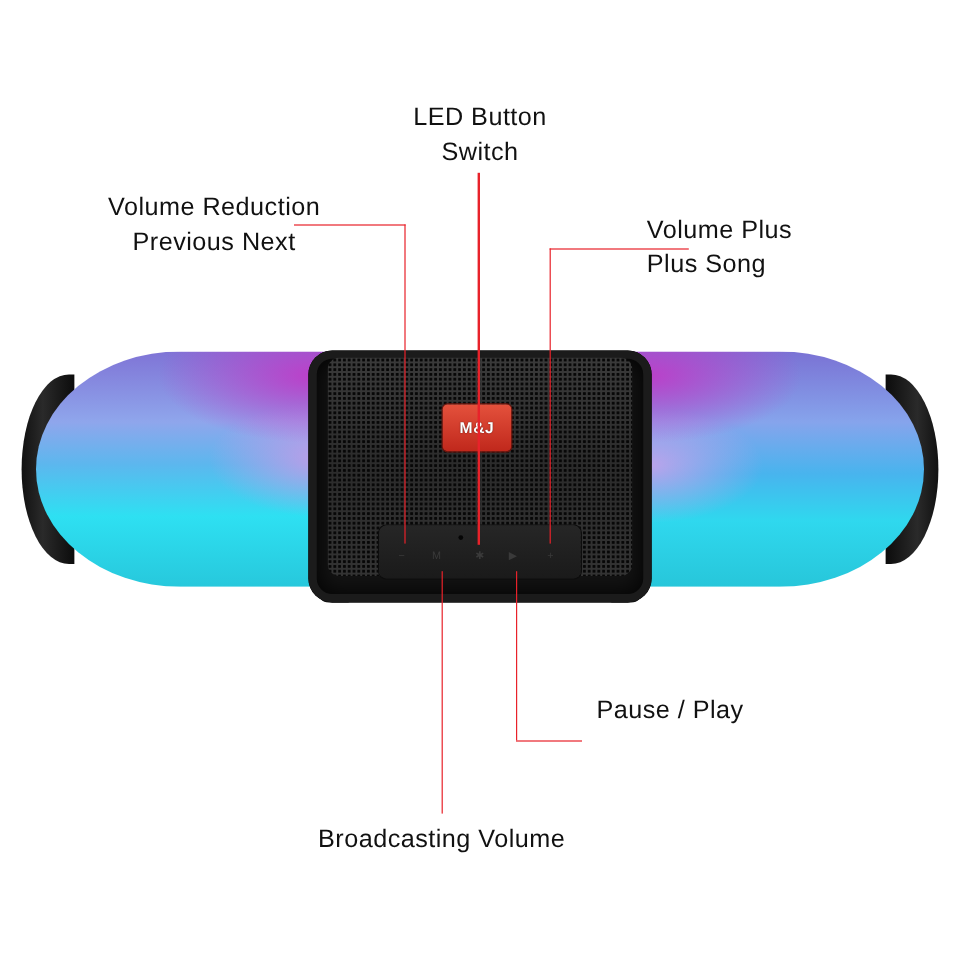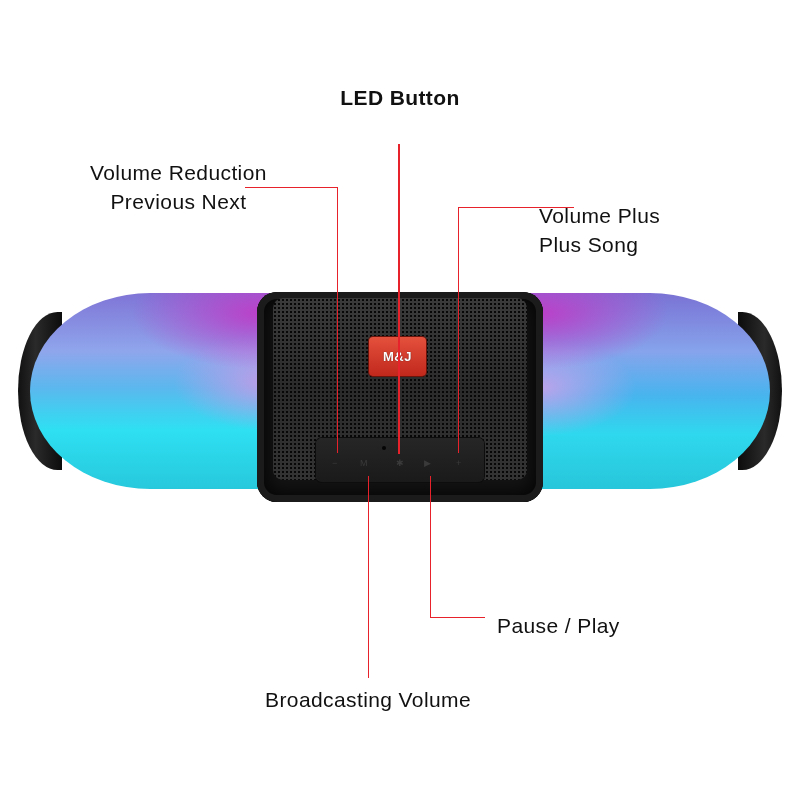--- a/index.html
+++ b/index.html
@@ -65,33 +65,34 @@
 <div class="line" style="left:337px;top:187px;width:1px;height:266px;"></div>
 
 <div class="line" style="left:458px;top:207px;width:116px;height:1px;"></div>
 <div class="line" style="left:458px;top:207px;width:1px;height:246px;"></div>
 
 <div class="line" style="left:430px;top:476px;width:1px;height:141px;"></div>
 <div class="line" style="left:430px;top:617px;width:55px;height:1px;"></div>
 
 <div class="line" style="left:368px;top:476px;width:1px;height:202px;"></div>
 
-<div class="label" style="left:338px;top:83px;text-align:center;width:124px;font-weight:bold;">
+<div class="label" style="left:338px;top:83px;text-align:center;width:124px;">
   <div>LED Button</div>
+  <div>Switch</div>
 </div>
 
 <div class="label" style="left:90px;top:158px;text-align:center;">
   <div>Volume Reduction</div>
   <div>Previous Next</div>
 </div>
 
-<div class="label" style="left:539px;top:177px;margin-top:24px;">
+<div class="label" style="left:539px;top:177px;">
   <div>Volume Plus</div>
   <div>Plus Song</div>
 </div>
 
-<div class="label" style="left:497px;top:611px;">
+<div class="label" style="left:497px;top:577px;">
   <div>Pause / Play</div>
 </div>
 
 <div class="label" style="left:265px;top:685px;">
   <div>Broadcasting Volume</div>
 </div>
 
 </body></html>

